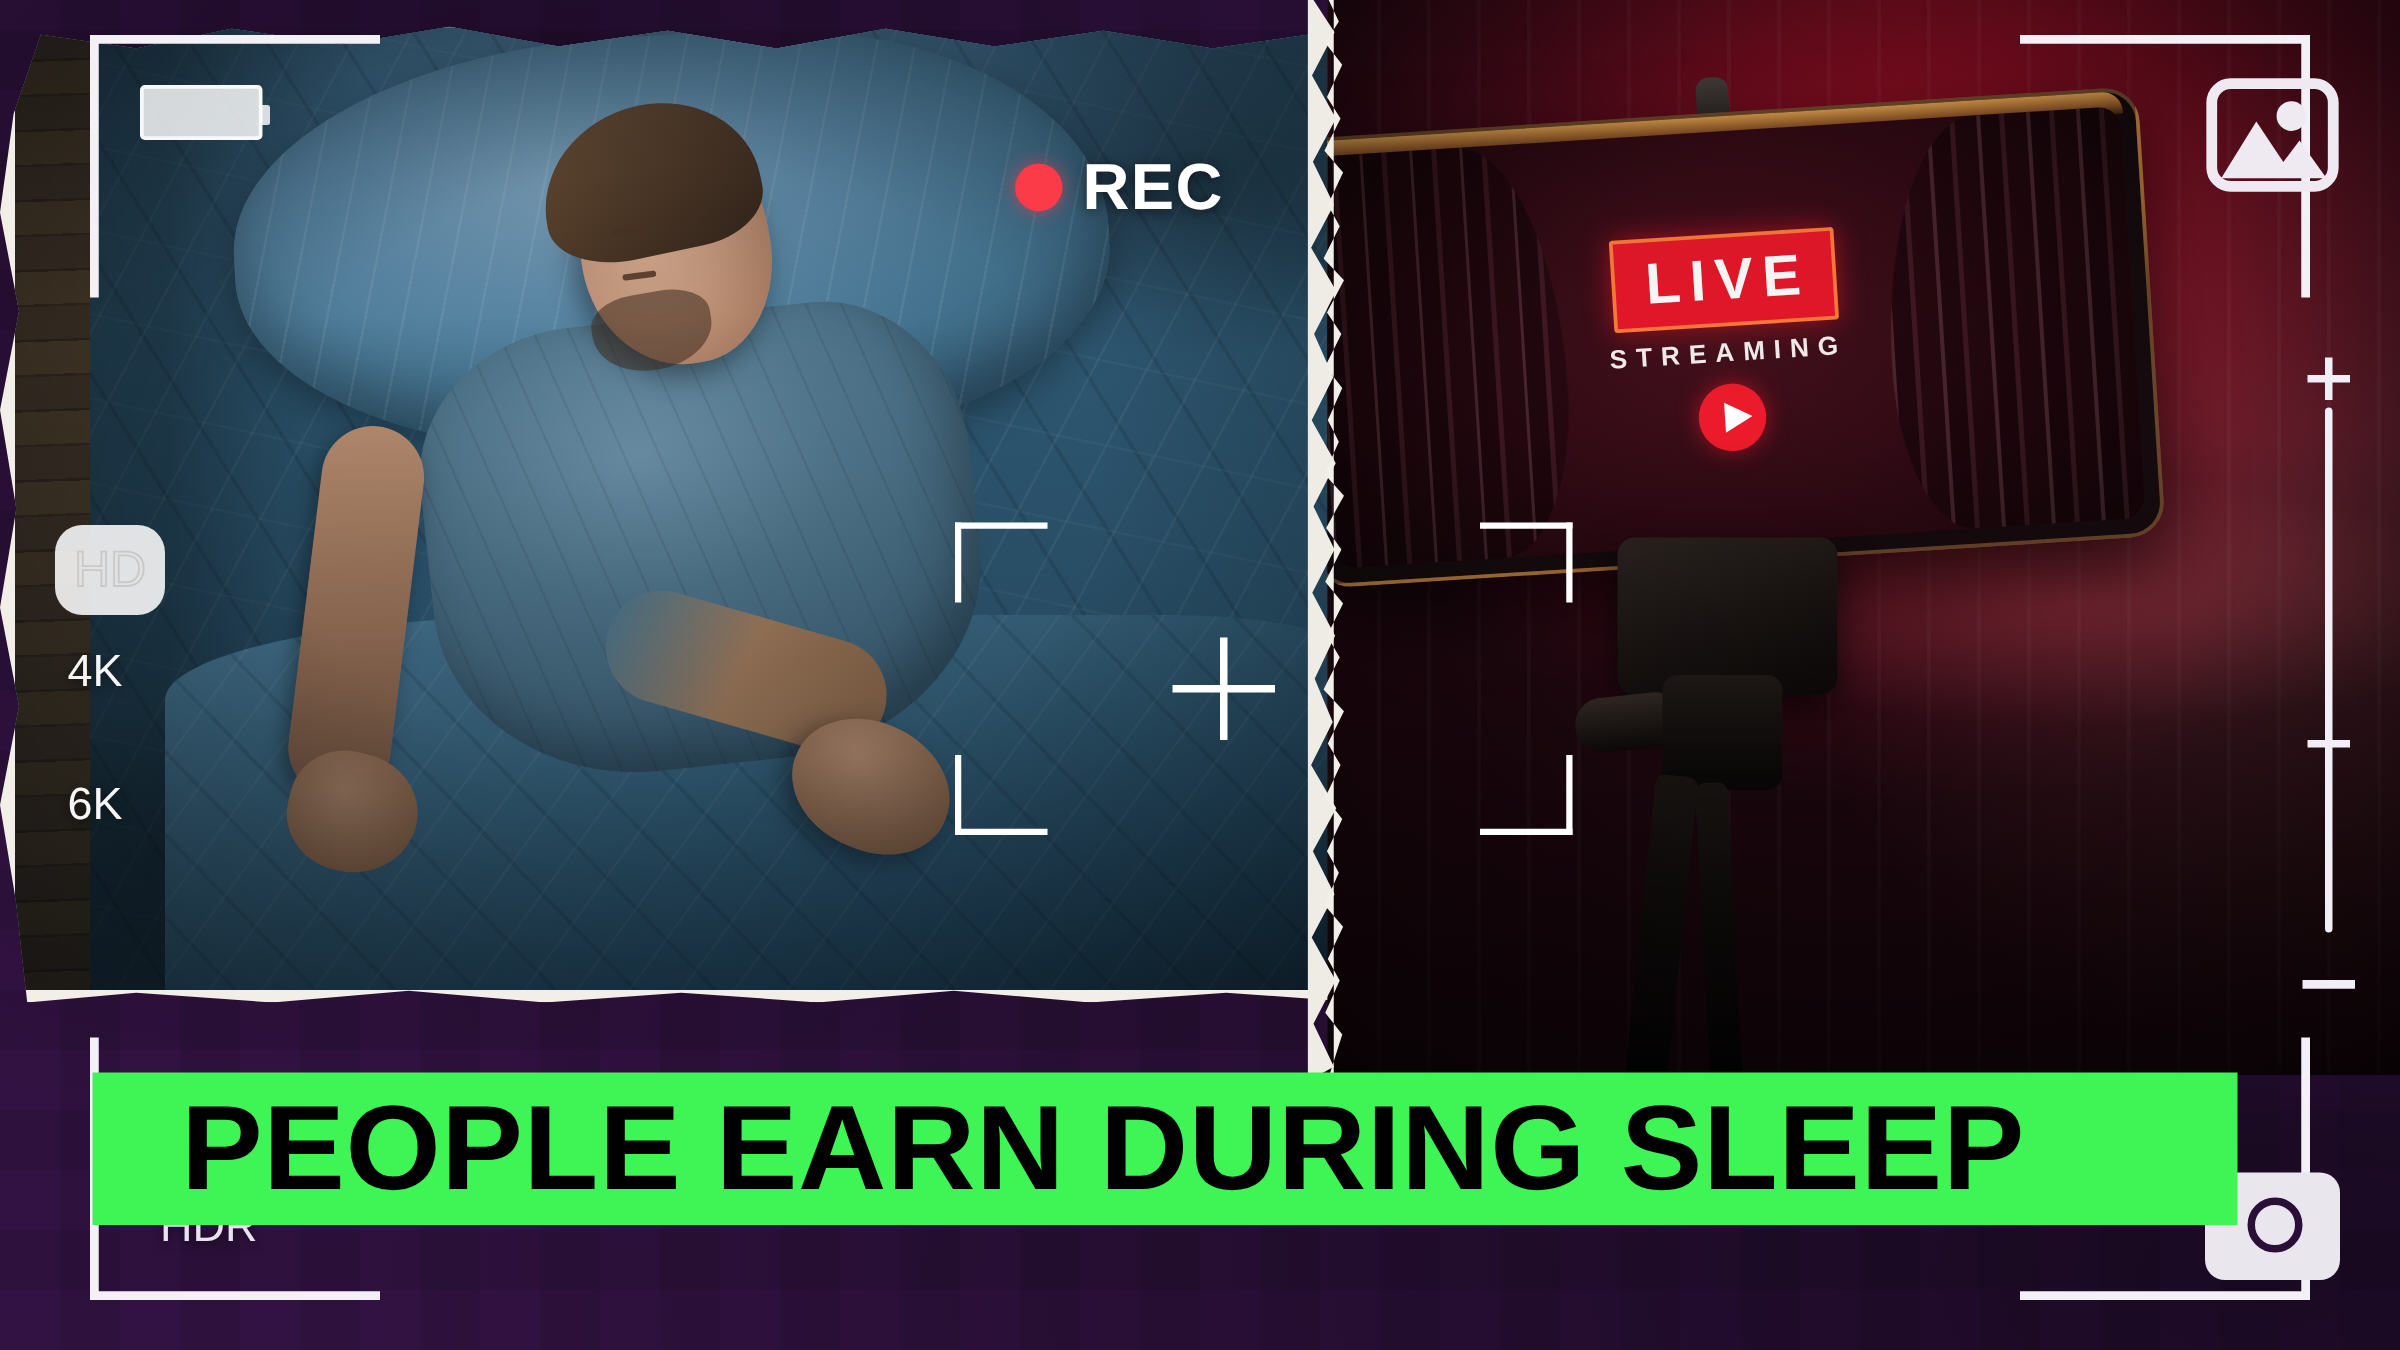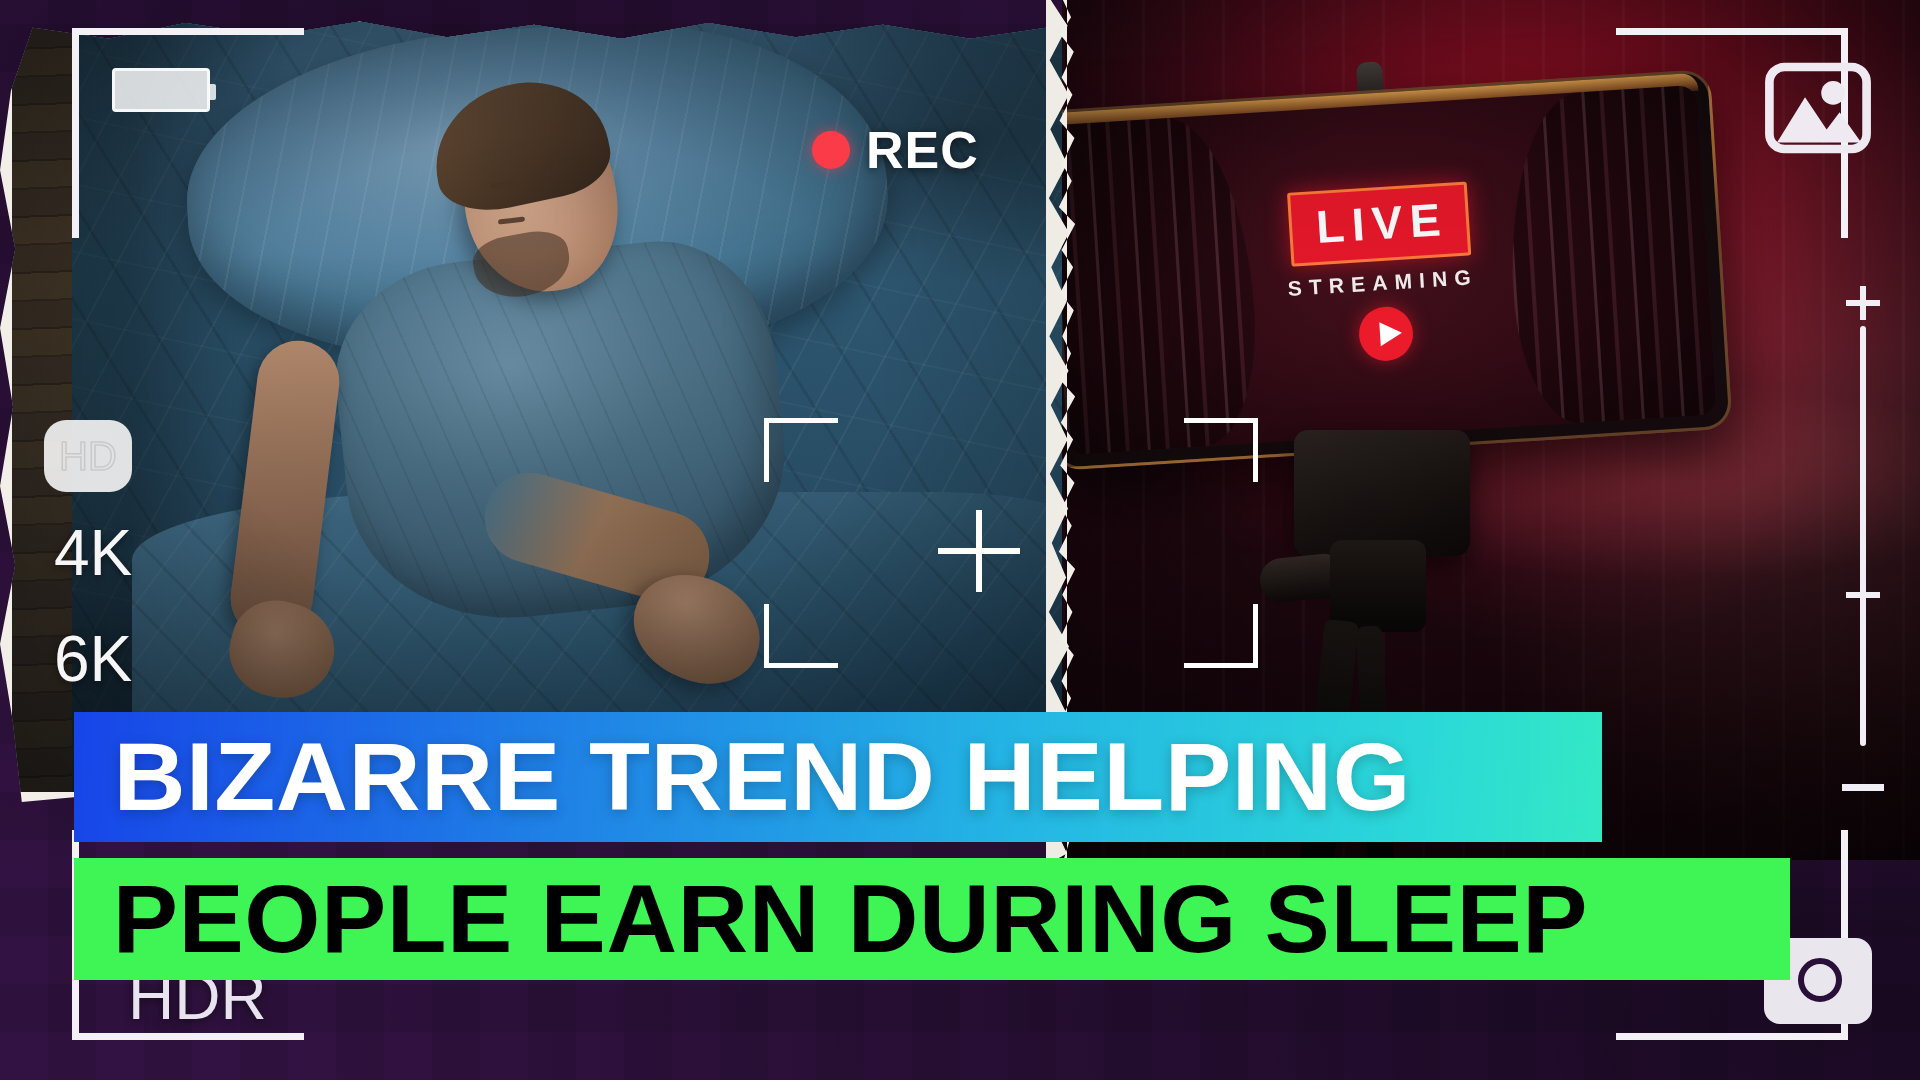--- a/index.html
+++ b/index.html
@@ -386,21 +386,21 @@
   .hd-pill{
     position:absolute; left:44px; top:420px; width:88px; height:72px;
     border-radius:22px; background:rgba(246,246,246,.9);
     display:flex; align-items:center; justify-content:center;
   }
   .hd-pill span{
     font-size:40px; font-weight:400; color:#e2e2e2;
     -webkit-text-stroke:1.5px #c9c9c9;
   }
   .q-label{
-    position:absolute; color:#f6f6f6; font-size:64px; font-weight:400;
+    position:absolute; color:#f6f6f6; font-size:36px; font-weight:400;
     text-shadow:0 2px 8px rgba(0,0,0,.5);
   }
   .q-4k{ left:54px; top:516px; }
   .q-8k{ left:54px; top:622px; }
   .q-hdr{ left:128px; top:960px; color:#e8e4ef; }
 
   
   .zoom-track{
     position:absolute; right:54px; top:326px; width:6px; height:420px;
     background:#f1eef6; border-radius:3px;
@@ -438,20 +438,21 @@
   }
   .banner-blue .t{
     color:#ffffff; font-size:96px; font-weight:700; letter-spacing:.005em;
     padding-left:38px; line-height:1; white-space:nowrap;
     transform:scaleX(1.04); transform-origin:left center;
     text-shadow:0 3px 12px rgba(0,0,0,.22);
   }
   .banner-green{
     left:74px; top:858px; width:1716px; height:122px;
     background:#3ff455;
+    padding-left:32px;
   }
   .banner-green .t{
     color:#000000; font-size:96px; font-weight:700; letter-spacing:.005em;
     padding-left:38px; line-height:1; white-space:nowrap;
     transform:scaleX(1.02); transform-origin:left center;
   }
 </style>
 </head>
 <body>
 
@@ -578,20 +579,17 @@
         <circle cx="64" cy="32" r="11" fill="#efeaf2"></circle>
         <path d="M12 78 L38 36 L58 66 L70 50 L90 78 Z" fill="#efeaf2"></path>
       </svg>
     </div>
 
     <div class="icon-camera">
       <div class="lens"></div>
     </div>
   </div>
 
-  <div class="banner banner-blue">
-    <div class="t">BIZARRE TREND HELPING</div>
-  </div>
   <div class="banner banner-green">
     <div class="t">PEOPLE EARN DURING SLEEP</div>
   </div>
 
 </div>
 
 </body></html>

